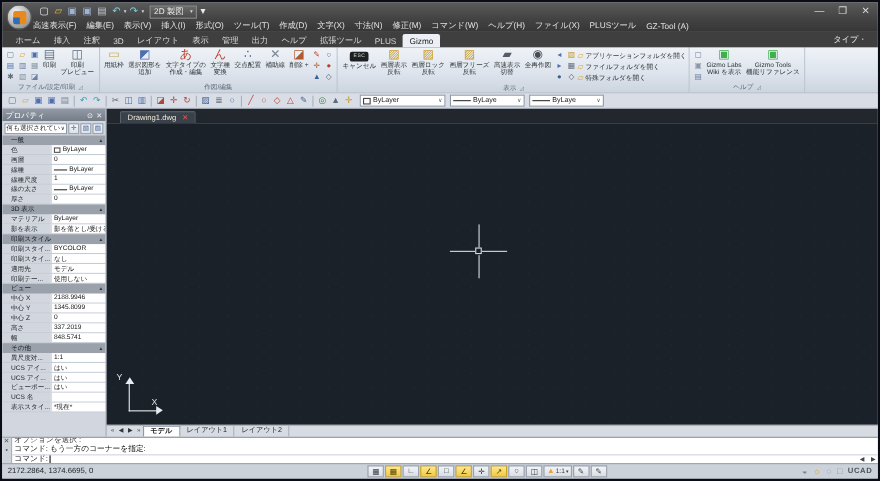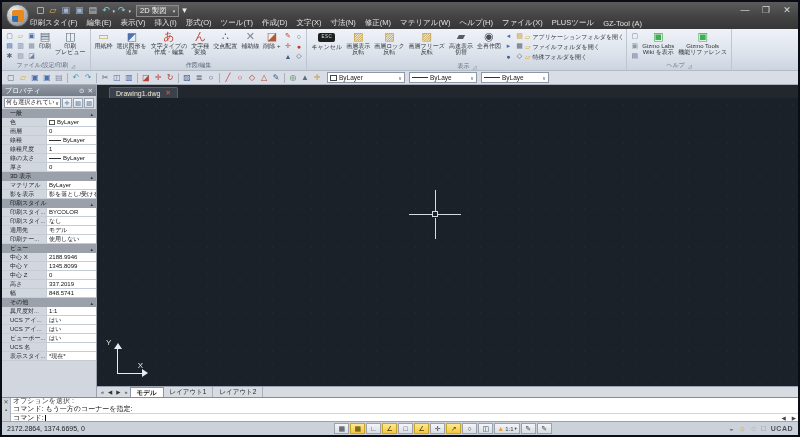--- a/index.html
+++ b/index.html
@@ -163,43 +163,58 @@
         <span class="qcaret">▾</span>
         <span class="qicon" style="color: rgb(127, 208, 218);">↷</span>
         <span class="qcaret">▾</span>
         <span class="wscombo">
           <span>2D 製図</span>
           <span class="qcaret">▾</span>
         </span>
         <span class="qicon">▾</span>
       </div>
     <div class="menubar">
-        <span class="menu-item">印刷スタイ(F)</span>
+        <span class="menu-item">高速表示(F)</span>
         <span class="menu-item">編集(E)</span>
         <span class="menu-item">表示(V)</span>
         <span class="menu-item">挿入(I)</span>
         <span class="menu-item">形式(O)</span>
         <span class="menu-item">ツール(T)</span>
         <span class="menu-item">作成(D)</span>
         <span class="menu-item">文字(X)</span>
         <span class="menu-item">寸法(N)</span>
         <span class="menu-item">修正(M)</span>
-        <span class="menu-item">マテリアル(W)</span>
+        <span class="menu-item">コマンド(W)</span>
         <span class="menu-item">ヘルプ(H)</span>
         <span class="menu-item">ファイル(X)</span>
         <span class="menu-item">PLUSツール</span>
         <span class="menu-item">GZ-Tool (A)</span>
       </div>
     <div class="winctl">
         <span class="wbtn">—</span>
         <span class="wbtn">❐</span>
         <span class="wbtn">✕</span>
       </div>
   </div>
 
+  <div class="tabrow">
+    <span class="rtab">ホーム</span>
+      <span class="rtab">挿入</span>
+      <span class="rtab">注釈</span>
+      <span class="rtab">3D</span>
+      <span class="rtab">レイアウト</span>
+      <span class="rtab">表示</span>
+      <span class="rtab">管理</span>
+      <span class="rtab">出力</span>
+      <span class="rtab">ヘルプ</span>
+      <span class="rtab">拡張ツール</span>
+      <span class="rtab">PLUS</span>
+      <span class="rtab active">Gizmo</span>
+      <span class="typelabel">タイプ・</span>
+  </div>
 
   <div class="ribbon">
       <div class="rgroup">
         <div class="g-items">
           <div class="sgrid" style="grid-template-columns: repeat(3, 11px);">
             <span class="sicon" style="color: rgb(108, 128, 160);">▢</span>
             <span class="sicon" style="color: rgb(217, 166, 46);">▱</span>
             <span class="sicon" style="color: rgb(76, 111, 174);">▣</span>
             <span class="sicon" style="color: rgb(76, 111, 174);">▤</span>
             <span class="sicon" style="color: rgb(108, 128, 160);">▥</span>

